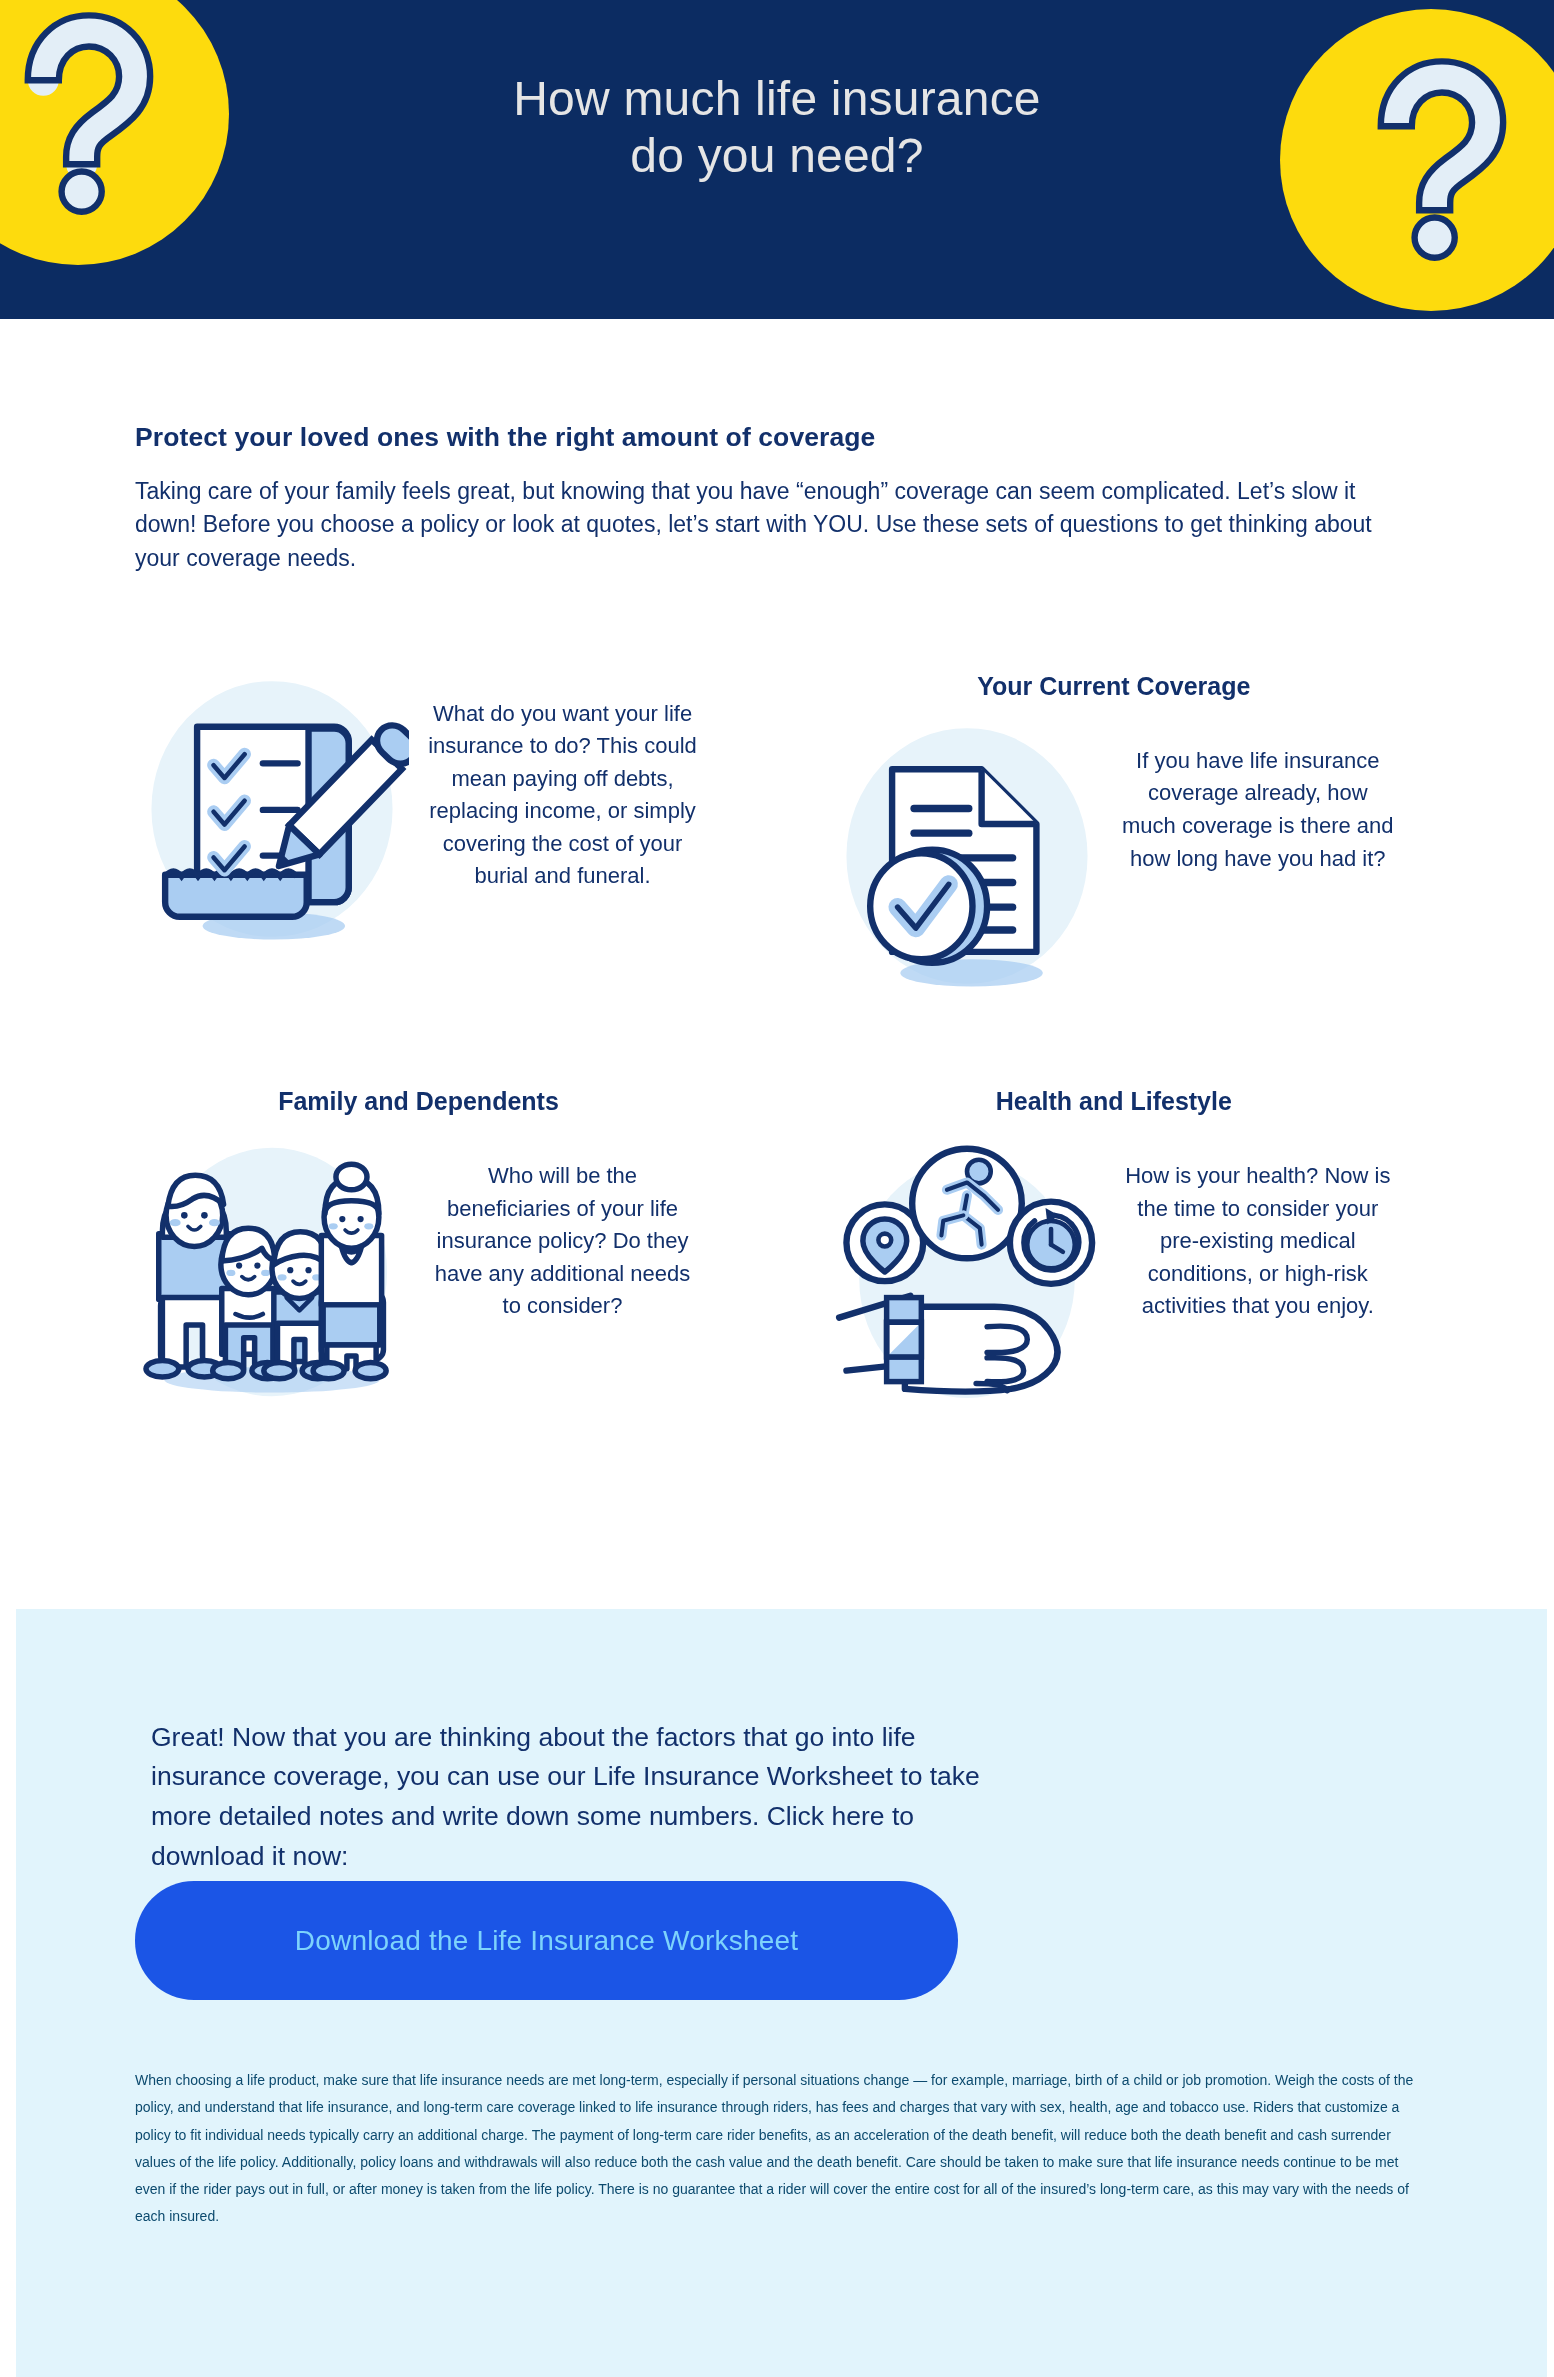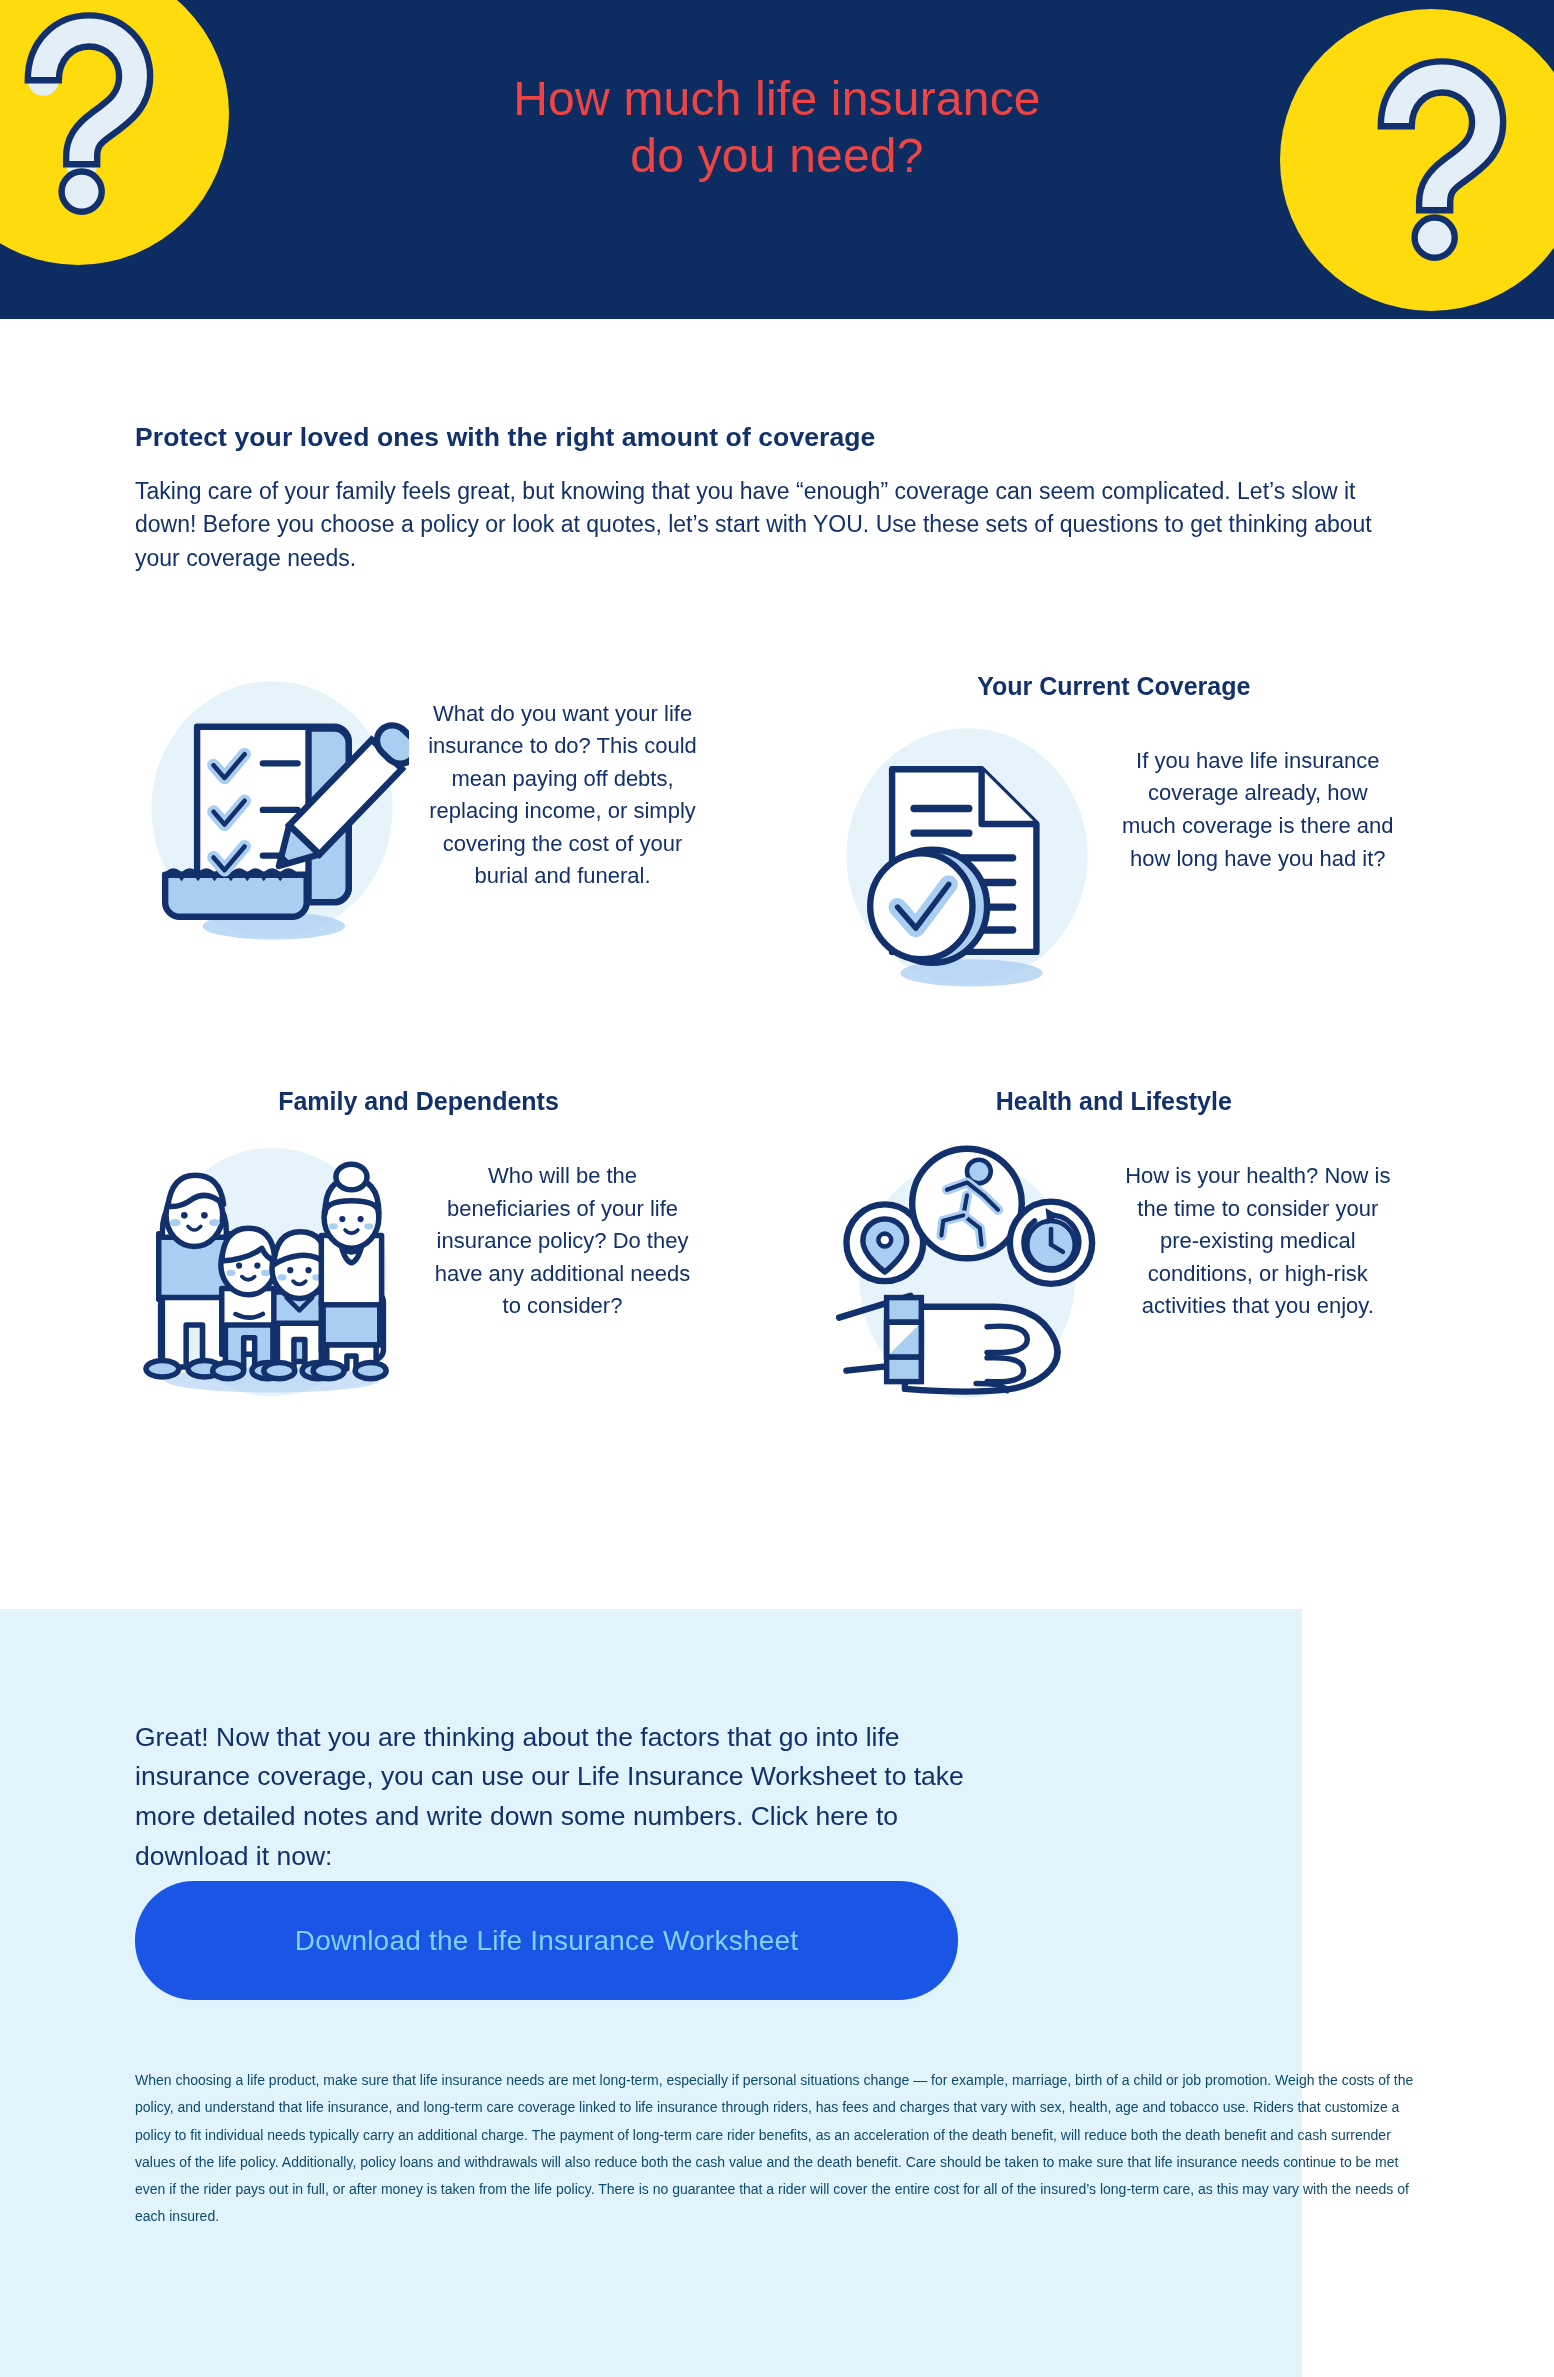--- a/index.html
+++ b/index.html
@@ -24,21 +24,21 @@
     background: #0C2C62;
     overflow: visible;
     z-index: 3;
   }
   .header-title {
     position: absolute;
     left: 0;
     top: 71px;
     width: 1554px;
     text-align: center;
-    color: #ef4444;
+    color: #e5e5e5;
     font-size: 48px;
     line-height: 1.18;
     font-weight: 400;
     letter-spacing: 0.2px;
     white-space: pre-line;
     z-index: 4;
   }
   .qmark-circle {
     position: absolute;
     border-radius: 50%;
@@ -132,23 +132,23 @@
     color: #12306B;
     padding-top: 25.6px;
     padding-left: 16.5px;
     width: 274px;
     text-align: center;
   }
 
   
   .cta-band {
     position: absolute;
-    left: 0;
+    left: 16px;
     top: 1609px;
-    width: 1302px;
+    width: 1531px;
     height: 768px;
     background: #E1F4FC;
     z-index: 1;
   }
   .cta-text {
     position: absolute;
     left: 135px;
     top: 82px;
     width: 878px;
     font-size: 26.5px;

